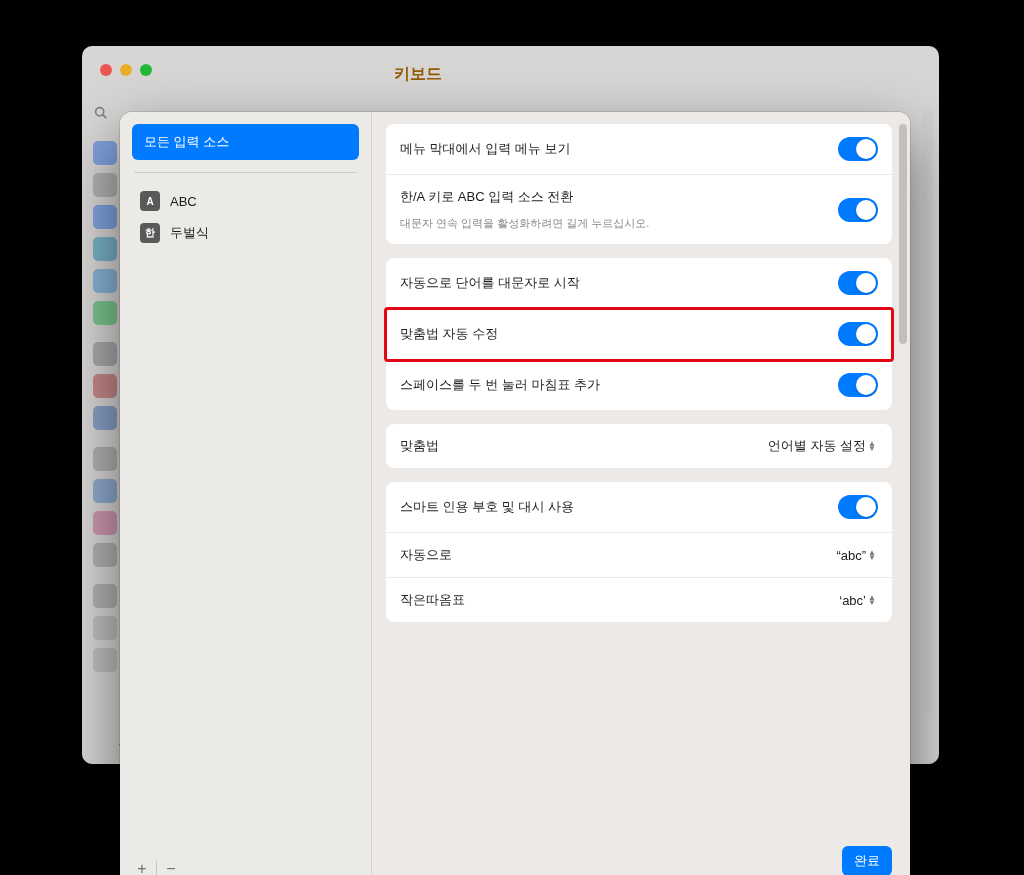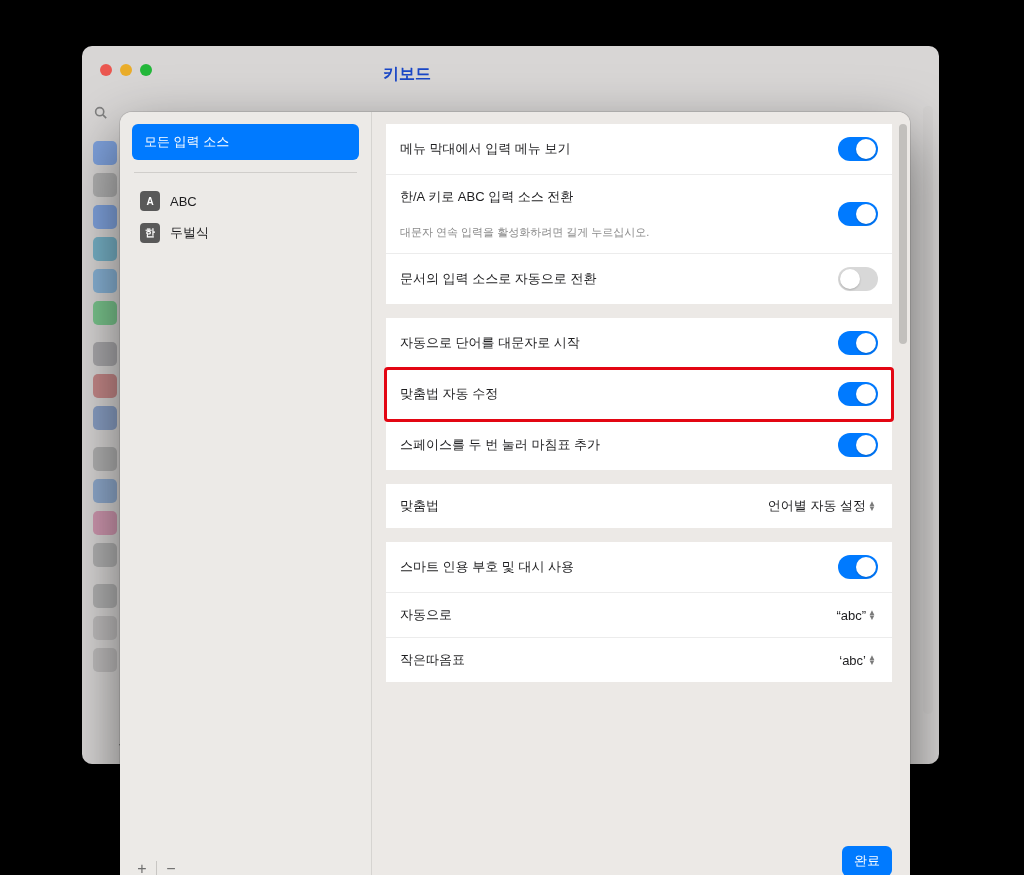--- a/index.html
+++ b/index.html
@@ -18,21 +18,21 @@
       width: 857px; height: 718px;
       background: #ebe9e8;
       border-radius: 10px;
       box-shadow: 0 12px 40px rgba(0,0,0,.45);
       opacity: .92;
     }
     .traffic-lights { display:flex; gap:8px; padding:18px 0 0 18px; }
     .tl { width:12px; height:12px; border-radius:50%; }
     .tl.r{background:#ff5f57} .tl.y{background:#febc2e} .tl.g{background:#28c840}
     .bg-title {
-      position:absolute; left:301px; top:18px; font-size:16px; font-weight:600; color:#1d4ed8;
+      position:absolute; left:312px; top:18px; font-size:16px; font-weight:600; color:#a16207;
     }
     .bg-search {
       position:absolute; left:12px; top:60px; width:12px; height:12px;
       color:#9a9a9a;
     }
     .bg-sidebar {
       position:absolute; left:6px; top:95px; width:34px;
       display:flex; flex-direction:column; gap:8px; align-items:center;
     }
     .bg-side-item { width:24px; height:24px; border-radius:5px; background:#8e8e93; opacity:.55;}
@@ -104,32 +104,32 @@
       display:flex; flex-direction:column;
       position:relative;
     }
     .scroll-area {
       padding:12px 18px 12px 14px;
       overflow-y:auto;
       flex:1;
     }
     .group {
       background:#fff;
-      border-radius:0;
+      border-radius:8px;
       margin-bottom:14px;
     }
     .row {
       display:flex; align-items:center; justify-content:space-between;
       padding:13px 14px;
       min-height:22px;
       border-bottom:1px solid #ececec;
     }
     .row:last-child { border-bottom:none; }
     .row .lbl { font-size:13px; color:#1d1d1f; }
-    .row .sub { font-size:11px; color:#8a8a8a; margin-top:19px; }
+    .row .sub { font-size:11px; color:#8a8a8a; margin-top:10px; }
     .row.highlight {
       outline:3px solid #e30613; outline-offset:-1px;
       border-radius:2px;
     }
     .toggle {
       width:40px; height:24px; border-radius:12px; position:relative;
       background:#d8d8d8; cursor:pointer; flex-shrink:0;
     }
     .toggle::after {
       content:""; position:absolute; top:2px; left:2px;
@@ -243,24 +243,20 @@
           <div class="lbl">메뉴 막대에서 입력 메뉴 보기</div>
           <div class="toggle on"></div>
         </div>
         <div class="row">
           <div>
             <div class="lbl">한/A 키로 ABC 입력 소스 전환</div>
             <div class="sub">대문자 연속 입력을 활성화하려면 길게 누르십시오.</div>
           </div>
           <div class="toggle on"></div>
         </div>
-        <div class="row">
-          <div class="lbl">문서의 입력 소스로 자동으로 전환</div>
-          <div class="toggle"></div>
-        </div>
       </div>
 
       <div class="group">
         <div class="row">
           <div class="lbl">자동으로 단어를 대문자로 시작</div>
           <div class="toggle on"></div>
         </div>
         <div class="row highlight">
           <div class="lbl">맞춤법 자동 수정</div>
           <div class="toggle on"></div>

